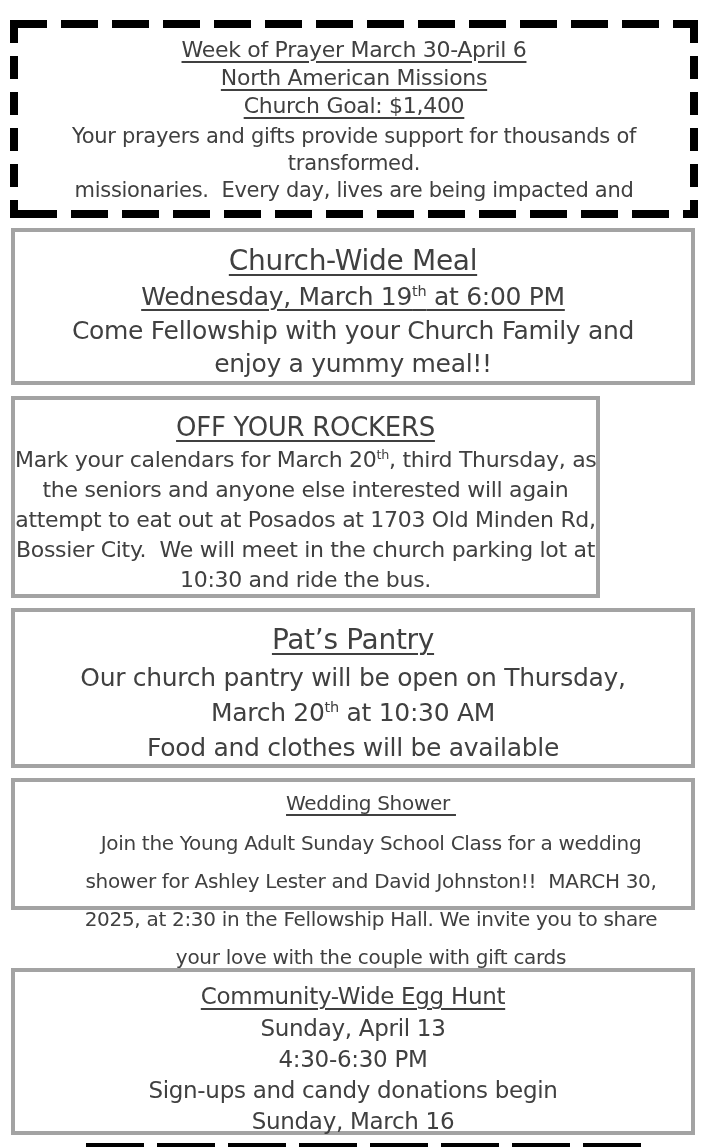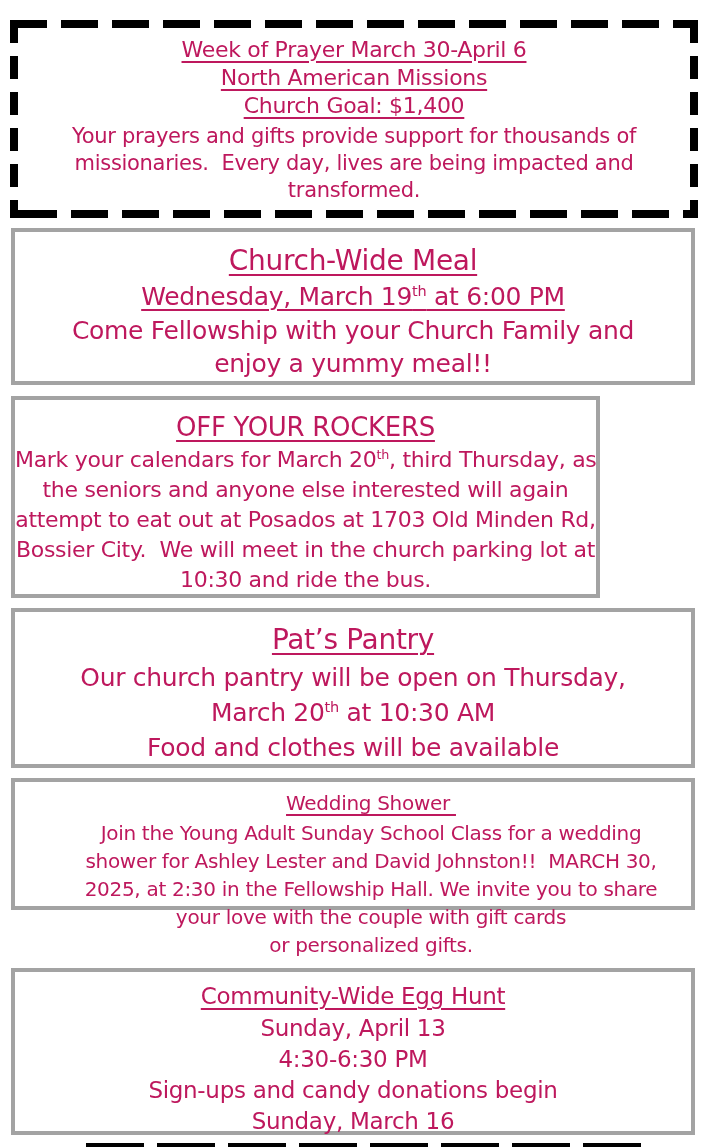--- a/index.html
+++ b/index.html
@@ -6,21 +6,21 @@
     margin: 0;
     padding: 0;
     background: #ffffff;
   }
   .page {
     position: relative;
     width: 708px;
     height: 1147px;
     background: #ffffff;
     font-family: "DejaVu Sans", "Liberation Sans", sans-serif;
-    color: #be185d;
+    color: #404040;
     overflow: hidden;
   }
   .box {
     position: absolute;
     box-sizing: border-box;
     background: #ffffff;
     text-align: center;
   }
   .box.solid { border: 4px solid #a3a3a3; }
   .box.dashed-box { border: none; }
@@ -70,21 +70,21 @@
   .rockers .body  { font-size: 22px; line-height: 30px; }
 
   
   .pantry { left: 11px; top: 608px; width: 684px; height: 160px; padding-top: 7px; }
   .pantry .title { font-size: 28px; line-height: 41px; }
   .pantry .body  { font-size: 25px; line-height: 35px; }
 
   
   .shower { left: 11px; top: 778px; width: 684px; height: 132px; padding-top: 6px; padding-left: 36px; }
   .shower .title { font-size: 20px; line-height: 31px; }
-  .shower .body  { font-size: 20px; line-height: 28px; }
+  .shower .body  { font-size: 20px; line-height: 28px; margin-top: 10px; }
 
   
   .egghunt { left: 11px; top: 968px; width: 684px; height: 167px; padding-top: 8px; }
   .egghunt .title { font-size: 23px; line-height: 33px; }
   .egghunt .body  { font-size: 23px; line-height: 31px; }
 
   
   .cutoff-bar {
     position: absolute;
     left: 86px; top: 1143px;
@@ -99,22 +99,22 @@
 
   <section class="box dashed-box prayer">
     <div class="dash-edge dash-h top"></div>
     <div class="dash-edge dash-h bottom"></div>
     <div class="dash-edge dash-v left"></div>
     <div class="dash-edge dash-v right"></div>
     <div class="line title u">Week of Prayer March 30-April 6</div>
     <div class="line title u">North American Missions</div>
     <div class="line title u">Church Goal: $1,400</div>
     <div class="line body first">Your prayers and gifts provide support for thousands of</div>
+    <div class="line body">transformed.</div>
     <div class="line body">missionaries.  Every day, lives are being impacted and</div>
-    <div class="line body">transformed.</div>
   </section>
 
   <section class="box solid meal">
     <div class="line title u">Church-Wide Meal</div>
     <div class="line date u"><span>Wednesday, March 19</span><sup class="ord">th</sup><span> at 6:00 PM</span></div>
     <div class="line body">Come Fellowship with your Church Family and</div>
     <div class="line body">enjoy a yummy meal!!</div>
   </section>
 
   <section class="box solid rockers">

